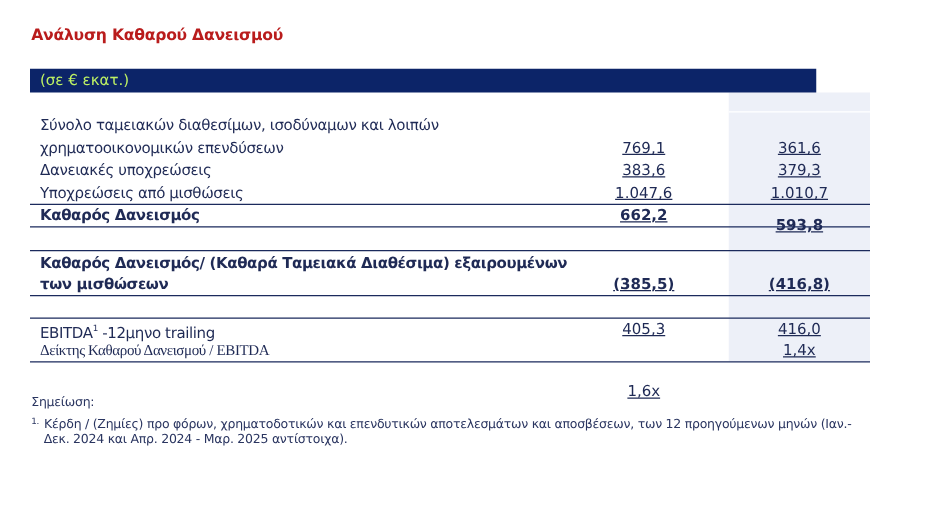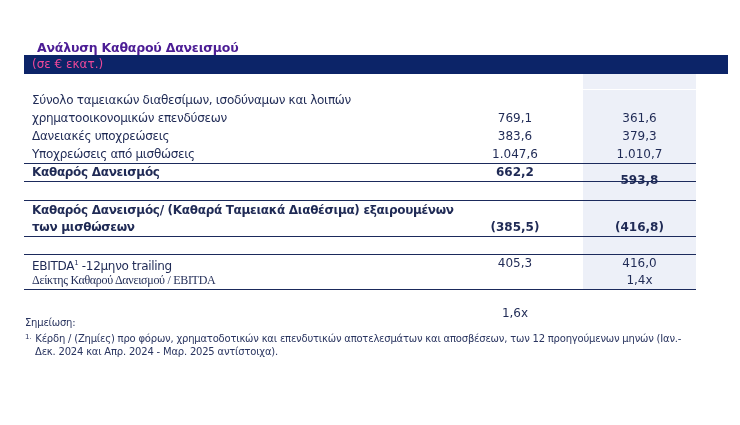--- a/index.html
+++ b/index.html
@@ -1,40 +1,39 @@
 <!DOCTYPE html>
 <html><head>
 <meta charset="utf-8">
 <style>
   html, body { margin:0; padding:0; }
   body {
     width:740px; height:425px; background:#ffffff; position:relative; overflow:hidden;
     font-family:"DejaVu Sans", "Liberation Sans", sans-serif; color:#1f2a55;
   }
   .title {
-    position:absolute; left:25px; top:40px; font-size:12.5px; font-weight:bold; color:#4c1d95;
+    position:absolute; left:25px; top:20px; font-size:12.5px; font-weight:bold; color:#b91c1c;
     letter-spacing:-0.2px;
-    margin-left:12px;
   }
   .shade {
     position:absolute; left:583px; top:74px; width:113px; height:215px; background:#edf0f8;
   }
   .shade-gap {
     position:absolute; left:583px; top:89px; width:113px; height:1px; background:#ffffff;
   }
   .hdr {
-    position:absolute; left:24px; top:55px; width:704px; height:19px; background:#0c2468;
-    color:#ec4899; font-size:12px;
+    position:absolute; left:24px; top:55px; width:629px; height:19px; background:#0c2468;
+    color:#bef264; font-size:12px;
   }
   .hdr span { position:absolute; top:2px; }
   .hdr .unit { left:8px; }
   .hdr .c1 { left:470px; width:90px; text-align:center; }
   .hdr .c2 { left:570px; width:95px; text-align:center; }
   .row { position:absolute; left:32px; font-size:12px; line-height:18px; white-space:nowrap; letter-spacing:-0.3px; }
-  .val { position:absolute; font-size:12px; line-height:18px; text-align:center; white-space:nowrap; }
+  .val { position:absolute; font-size:12px; line-height:18px; text-align:center; white-space:nowrap;text-decoration:underline; }
   .v1 { left:470px; width:90px; }
   .v2 { left:583px; width:113px; }
   .bold { font-weight:bold; }
   .line { position:absolute; left:24px; width:672px; height:1px; background:#1b2a5c; }
   sup { font-size:7px; vertical-align:5px; }
   .note { position:absolute; left:25px; font-size:10px; color:#2a3560; line-height:15px; white-space:nowrap; letter-spacing:-0.2px; }
   .fn-mark { font-size:7px; vertical-align:3px; margin-right:4px; }
 </style>
 </head>
 <body>

